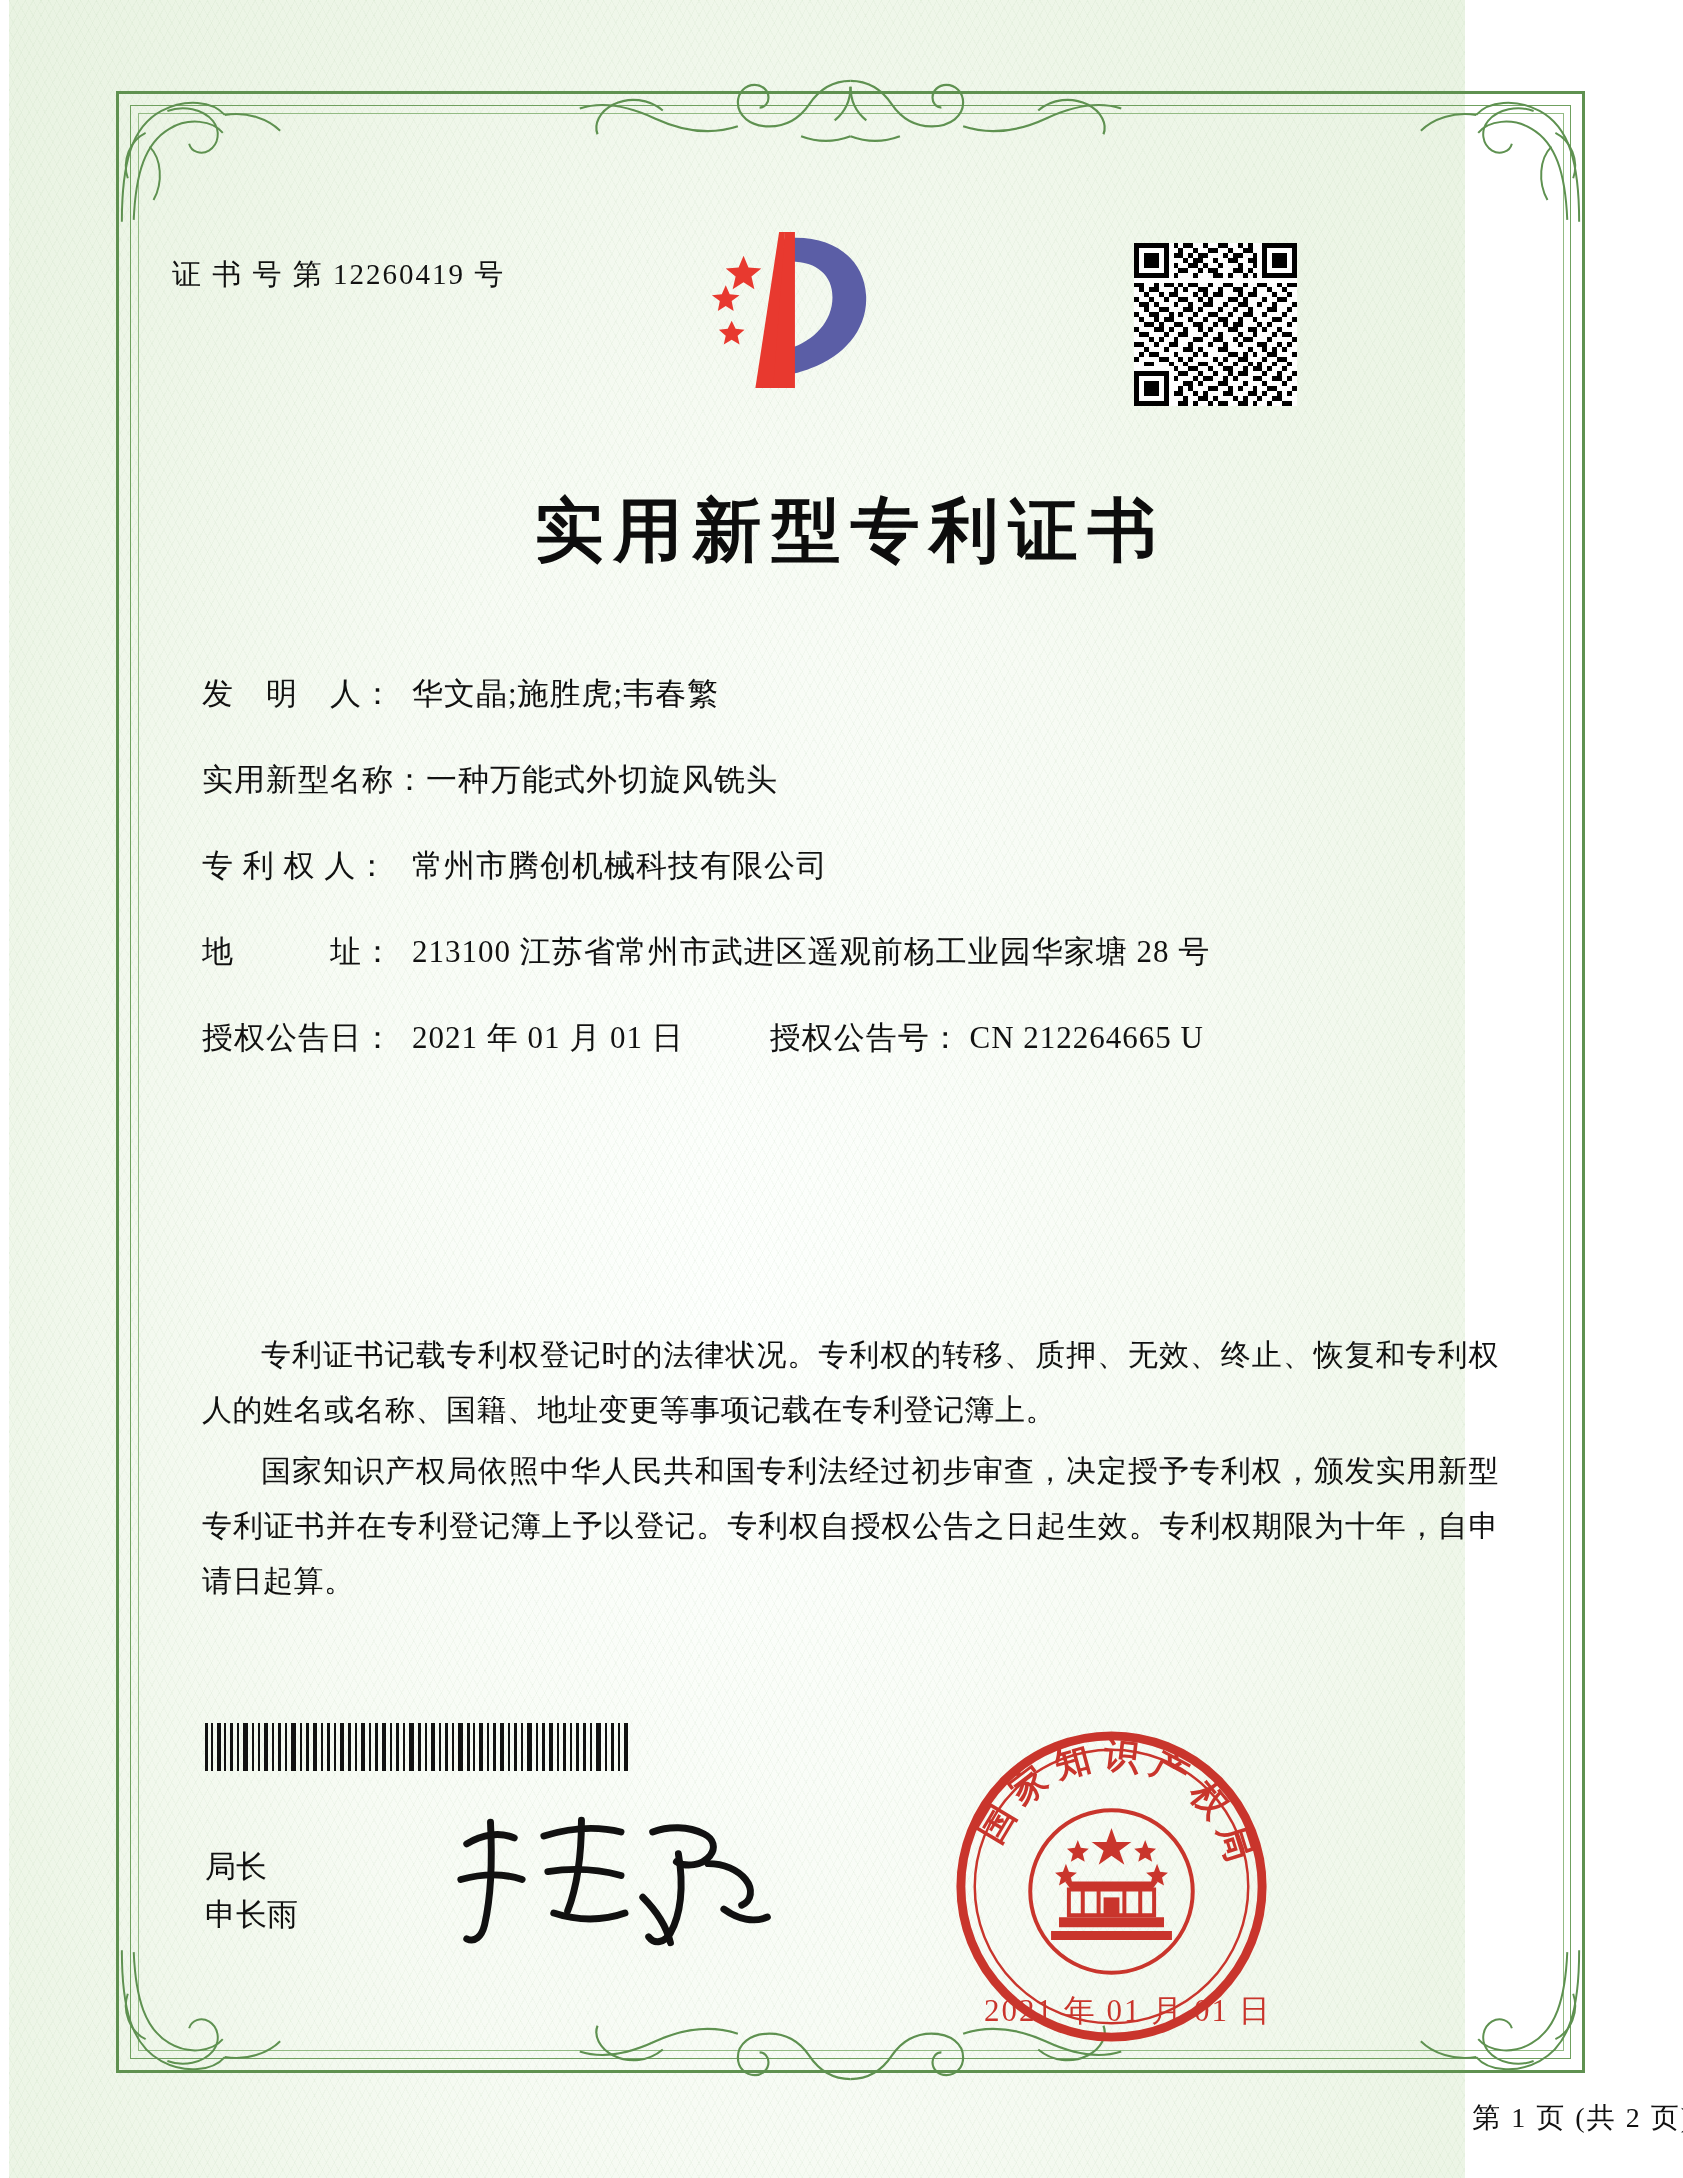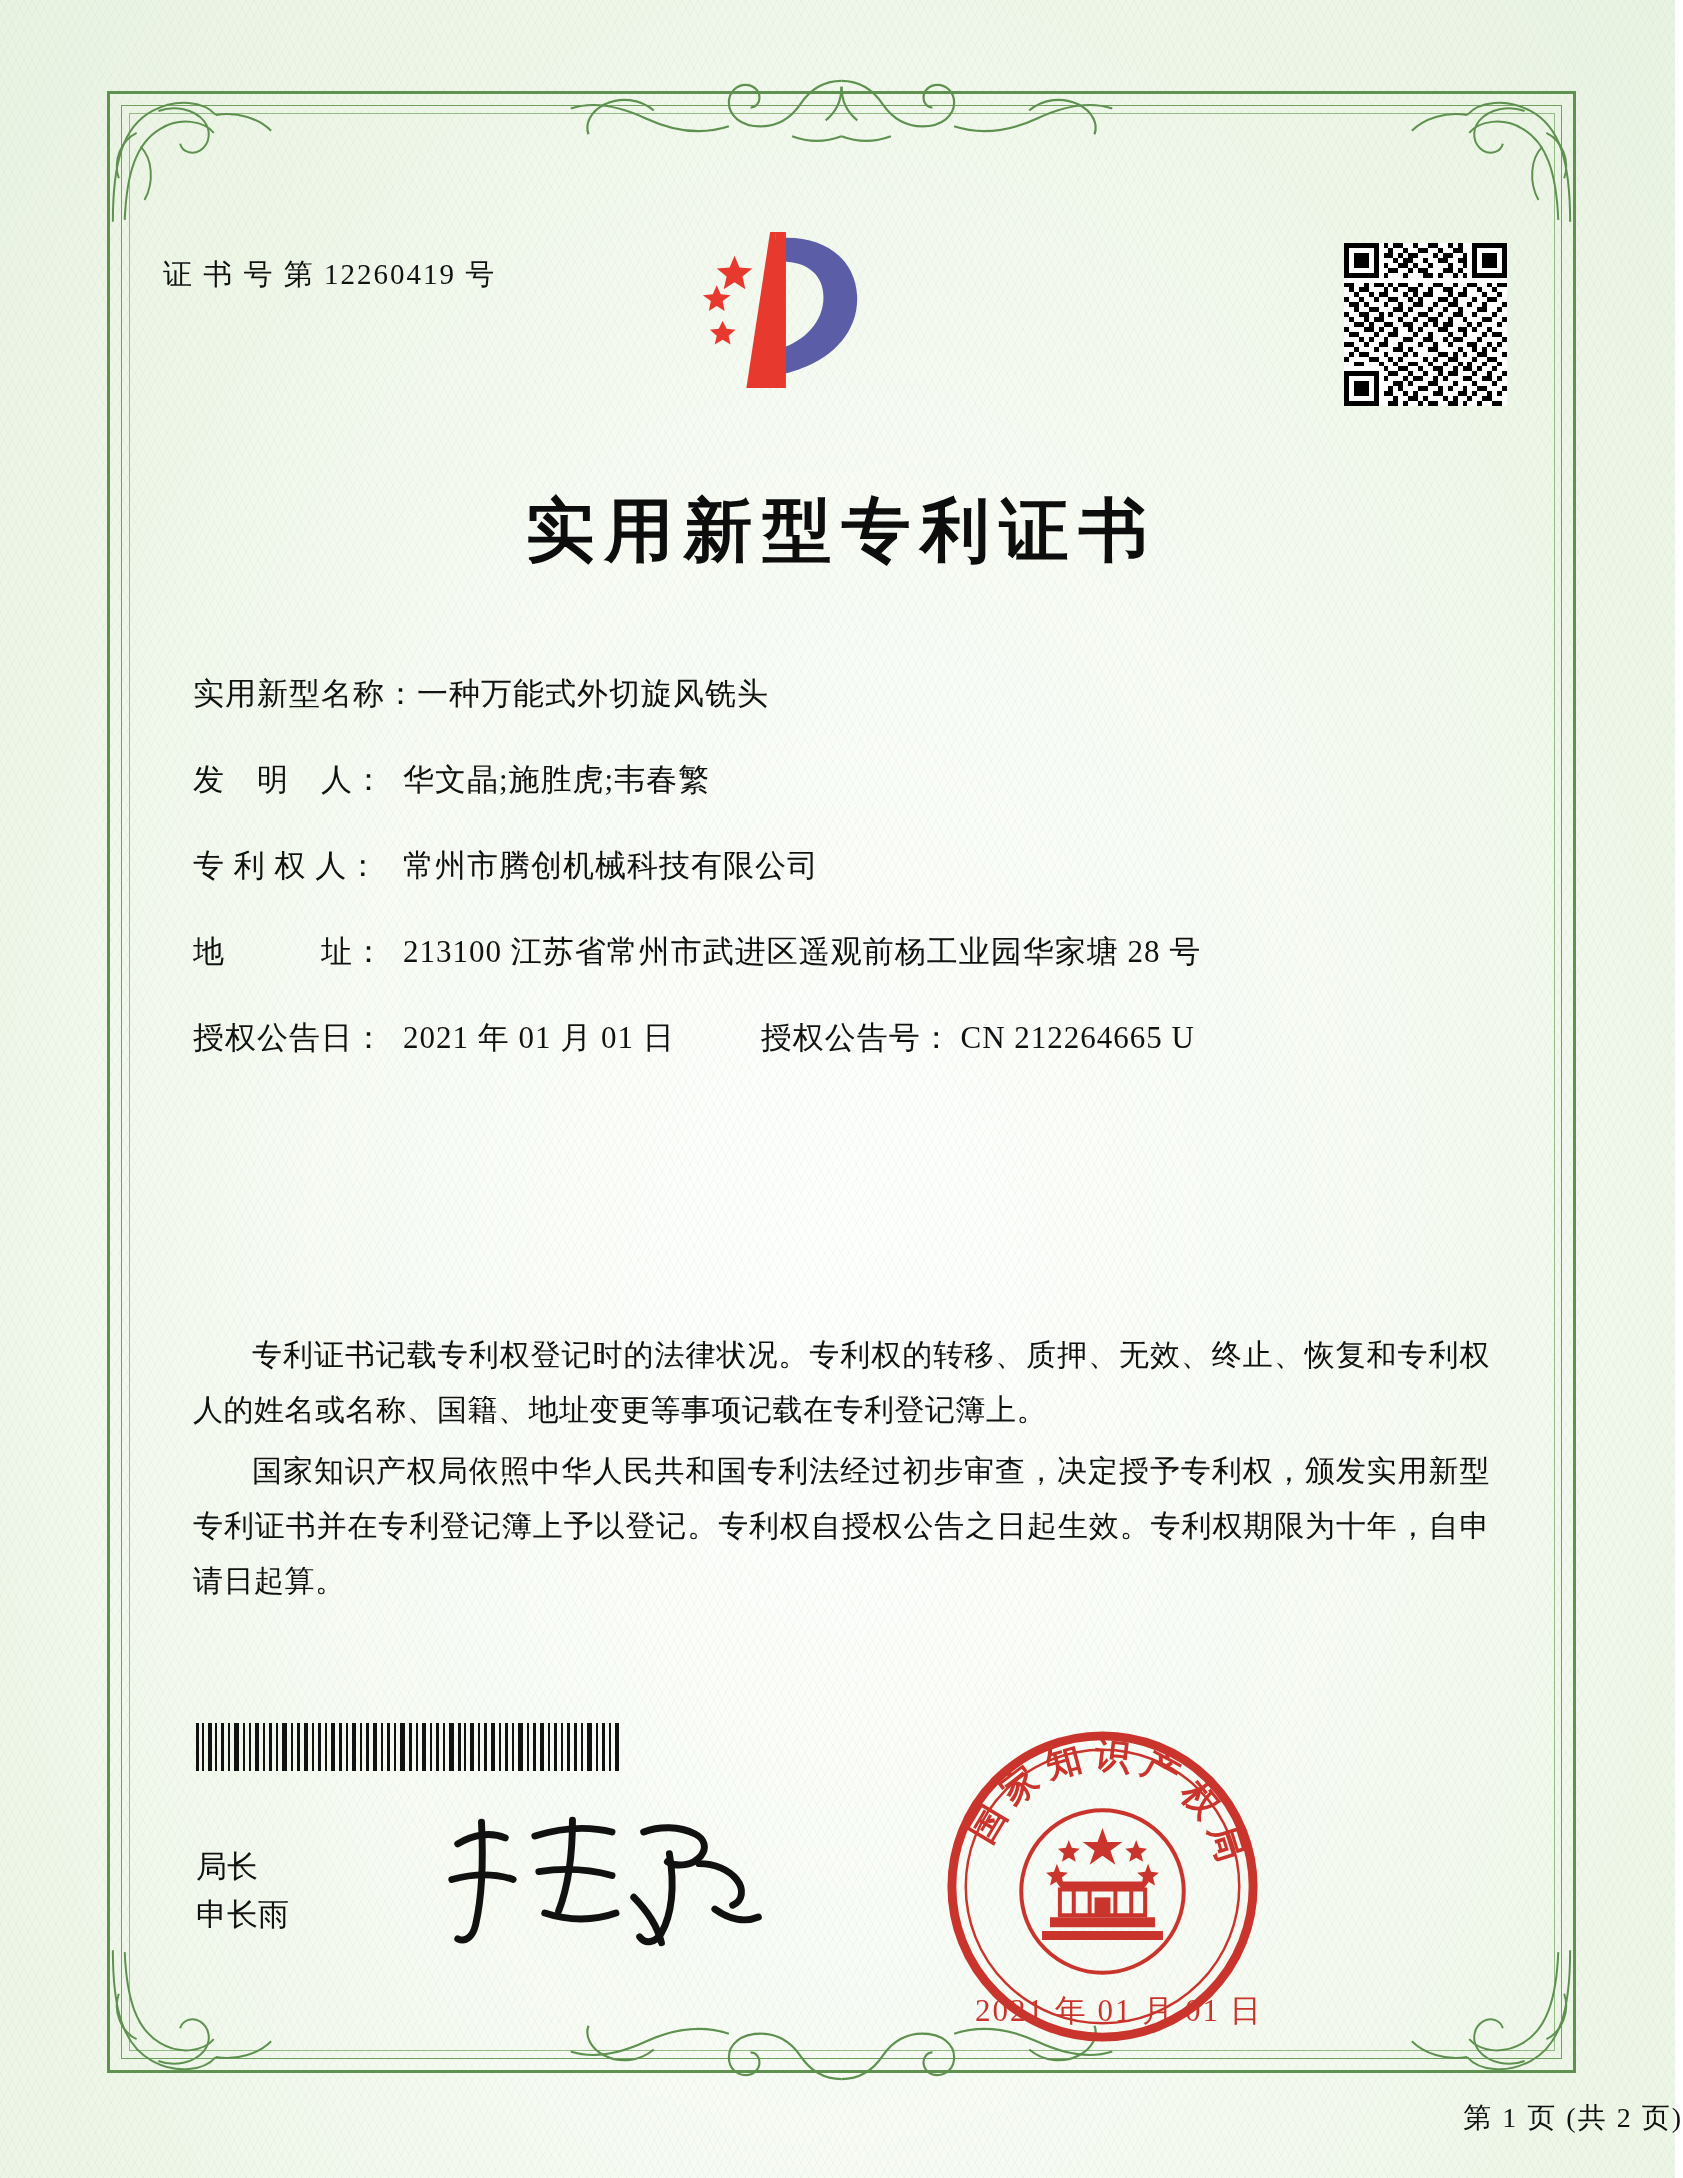--- a/index.html
+++ b/index.html
@@ -12,22 +12,22 @@
     height: 2178px;
     font-family: "Liberation Serif", "DejaVu Serif", serif;
     color: #1a1a1a;
     position: relative;
     overflow: hidden;
   }
 
   
   .certificate {
     position: absolute;
-    left: 0; top: 0;
-    width: 1675px;
+    left: 9px; top: 0;
+    width: 1456px;
     height: 2178px;
     background:
       radial-gradient(ellipse at 50% 60%, #fdfffd 0%, #f7fbf4 45%, #eef6e8 75%, #e9f3e2 100%);
   }
 
   
   .texture {
     position: absolute;
     left: 0; top: 0; right: 0; bottom: 0;
     background-image:
@@ -616,27 +616,27 @@
           <rect x="30" y="32" width="2" height="1"></rect>
       </g>
     </svg>
   </div>
 
   <div class="title">实用新型专利证书</div>
 
   <div class="fields">
 
     <div class="field-row">
+      <span class="field-label">发　明　人：</span>
+      <span class="field-value">华文晶;施胜虎;韦春繁</span>
+    </div>
+
+    <div class="field-row">
       <span class="field-label">实用新型名称：</span>
       <span class="field-value">一种万能式外切旋风铣头</span>
-    </div>
-
-    <div class="field-row">
-      <span class="field-label">发　明　人：</span>
-      <span class="field-value">华文晶;施胜虎;韦春繁</span>
     </div>
 
 
 
     <div class="field-row">
       <span class="field-label">专 利 权 人：</span>
       <span class="field-value">常州市腾创机械科技有限公司</span>
     </div>
 
     <div class="field-row">

